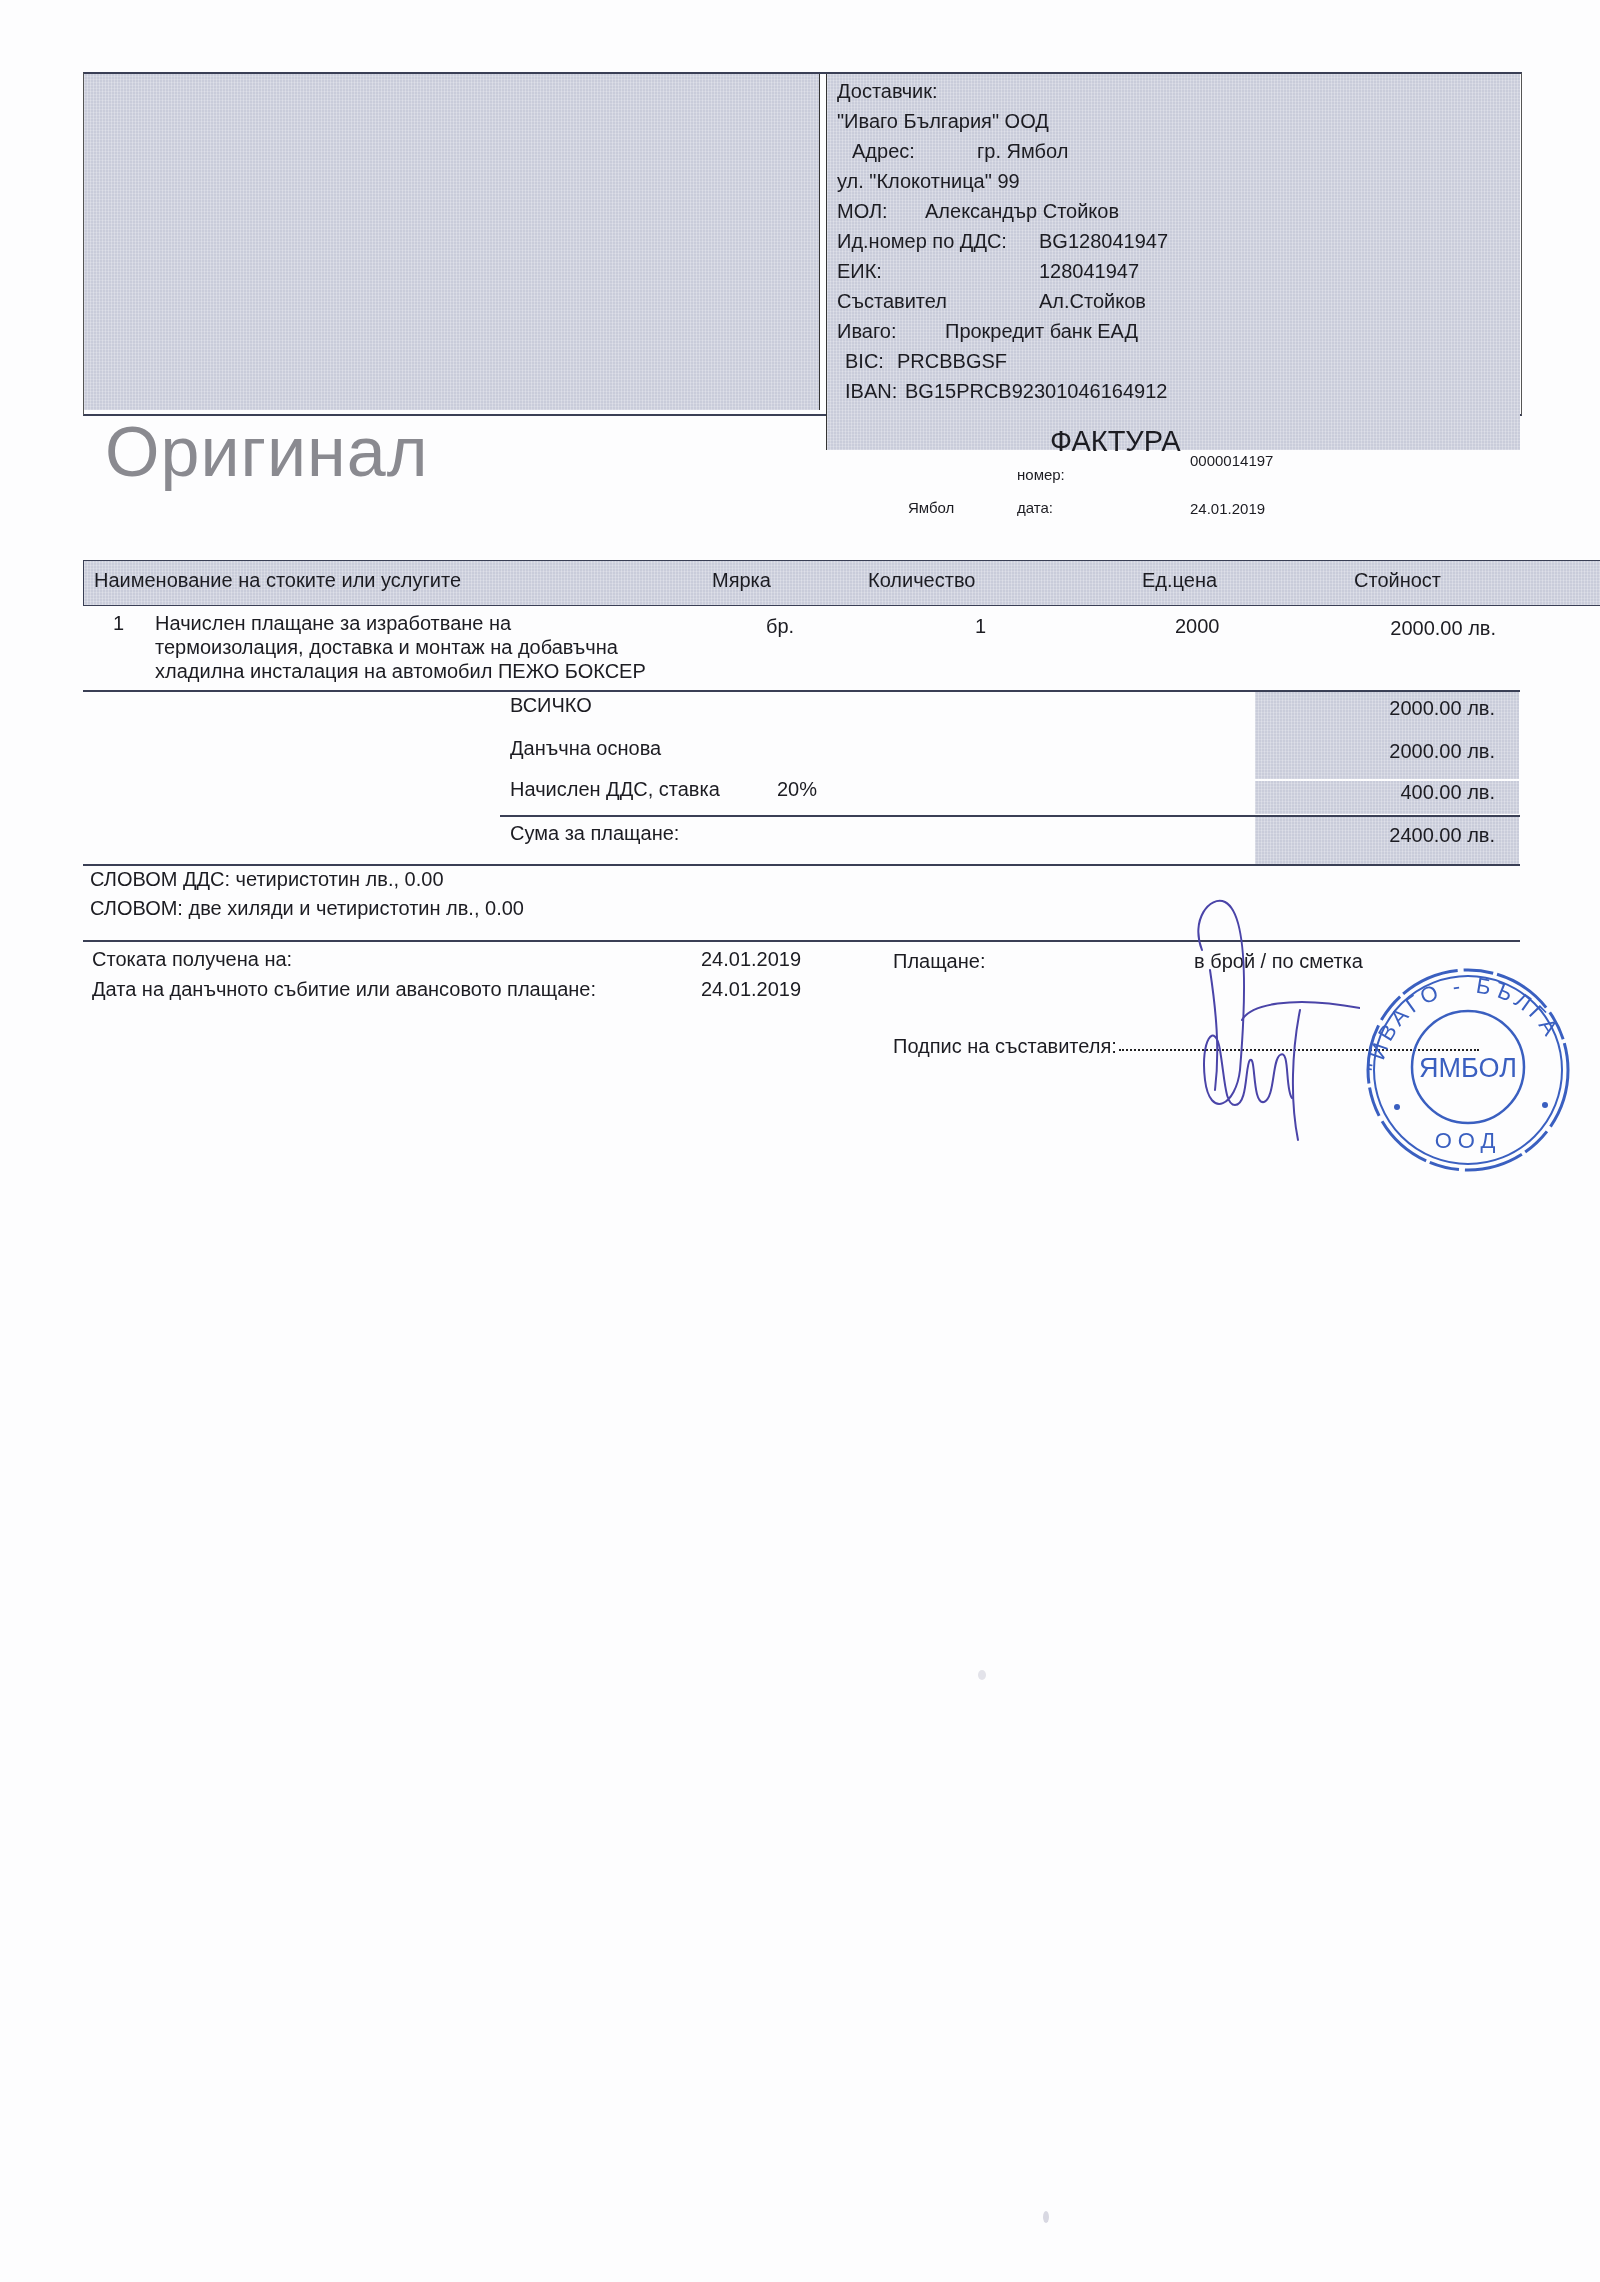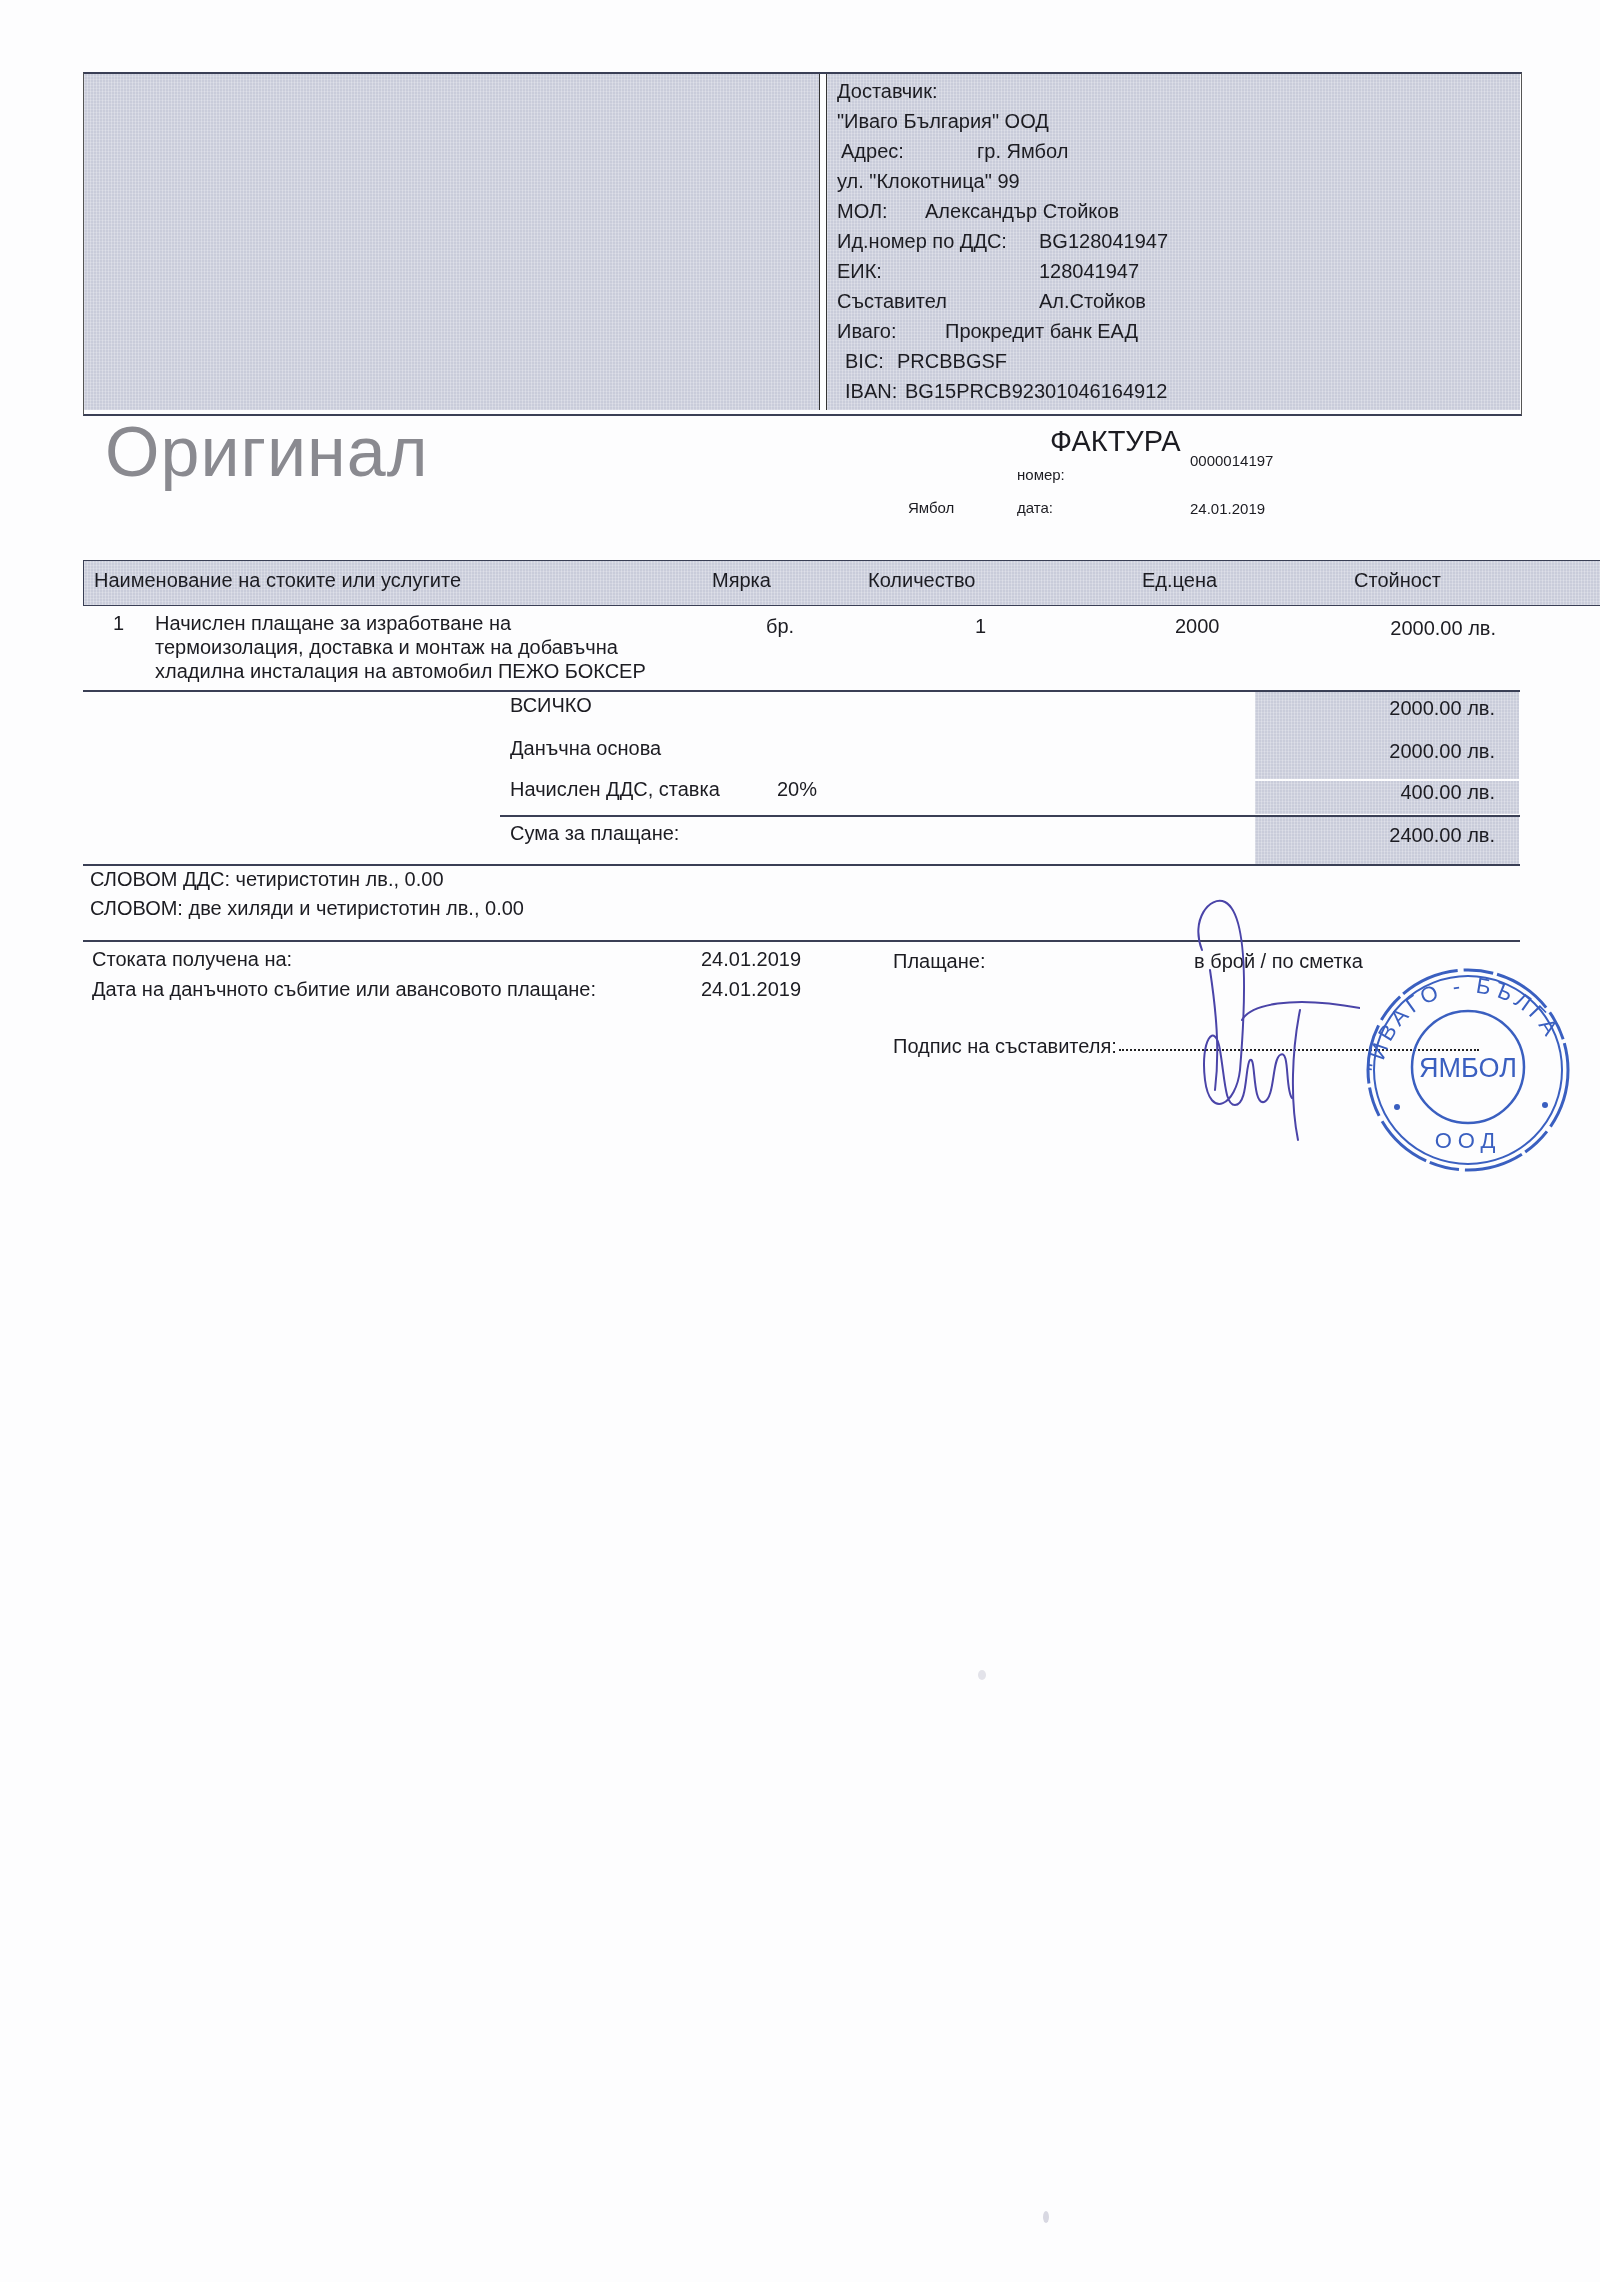--- a/index.html
+++ b/index.html
@@ -10,21 +10,21 @@
   .abs { position:absolute; }
   .shade {
     background-color:#c9ccda;
     background-image:
       repeating-linear-gradient(90deg, rgba(255,255,255,0.25) 0 1px, rgba(0,0,0,0) 1px 3px),
       repeating-linear-gradient(0deg, rgba(255,255,255,0.18) 0 1px, rgba(0,0,0,0) 1px 3px);
   }
   
   #top-box { left:83px; top:72px; width:1437px; height:340px; border-top:2px solid #3a3f55; border-bottom:2px solid #3a3f55; border-left:1px solid #555; border-right:1px solid #555; }
   #left-panel { left:84px; top:74px; width:735px; height:336px; border-right:1px solid #333; }
-  #supplier-panel { left:826px; top:74px; width:693px; height:336px; border-left:1px solid #333; }
+  #supplier-panel { left:826px; top:74px; width:693px; height:376px; border-left:1px solid #333; }
   .sup-line { position:absolute; left:10px; font-size:20px; line-height:30px; white-space:nowrap; }
   .sup-line span { position:absolute; white-space:nowrap; }
 
   #original { left:105px; top:412px; font-size:70px; color:#8a8a90; letter-spacing:1px; }
   #faktura-title { left:1050px; top:425px; font-size:29px; }
   .hdr-lbl { font-size:15px; }
 
   
   #table-head { left:83px; top:560px; width:1556px; height:46px; border:1.5px solid #3a3f55; box-sizing:border-box; }
   .th { position:absolute; top:8px; font-size:20px; white-space:nowrap; }
@@ -39,21 +39,21 @@
 </style>
 </head>
 <body>
 
 <div class="abs" id="top-box"></div>
 <div class="abs shade" id="left-panel"></div>
 <div class="abs shade" id="supplier-panel">
   <div class="sup-line" style="top:2px;">Доставчик:</div>
   <div class="sup-line" style="top:32px;">"Иваго България" ООД</div>
   <div class="sup-line" style="top:62px;">
-    <span style="left:4px;">Адрес:</span>
+    <span style="left:15px;">Адрес:</span>
     <span style="left:140px;">гр. Ямбол</span>
   </div>
   <div class="sup-line" style="top:92px;">ул. "Клокотница" 99</div>
   <div class="sup-line" style="top:122px;">
     <span style="left:0;">МОЛ:</span>
     <span style="left:88px;">Александър Стойков</span>
   </div>
   <div class="sup-line" style="top:152px;">
     <span style="left:0;">Ид.номер по ДДС:</span>
     <span style="left:202px;">BG128041947</span>

